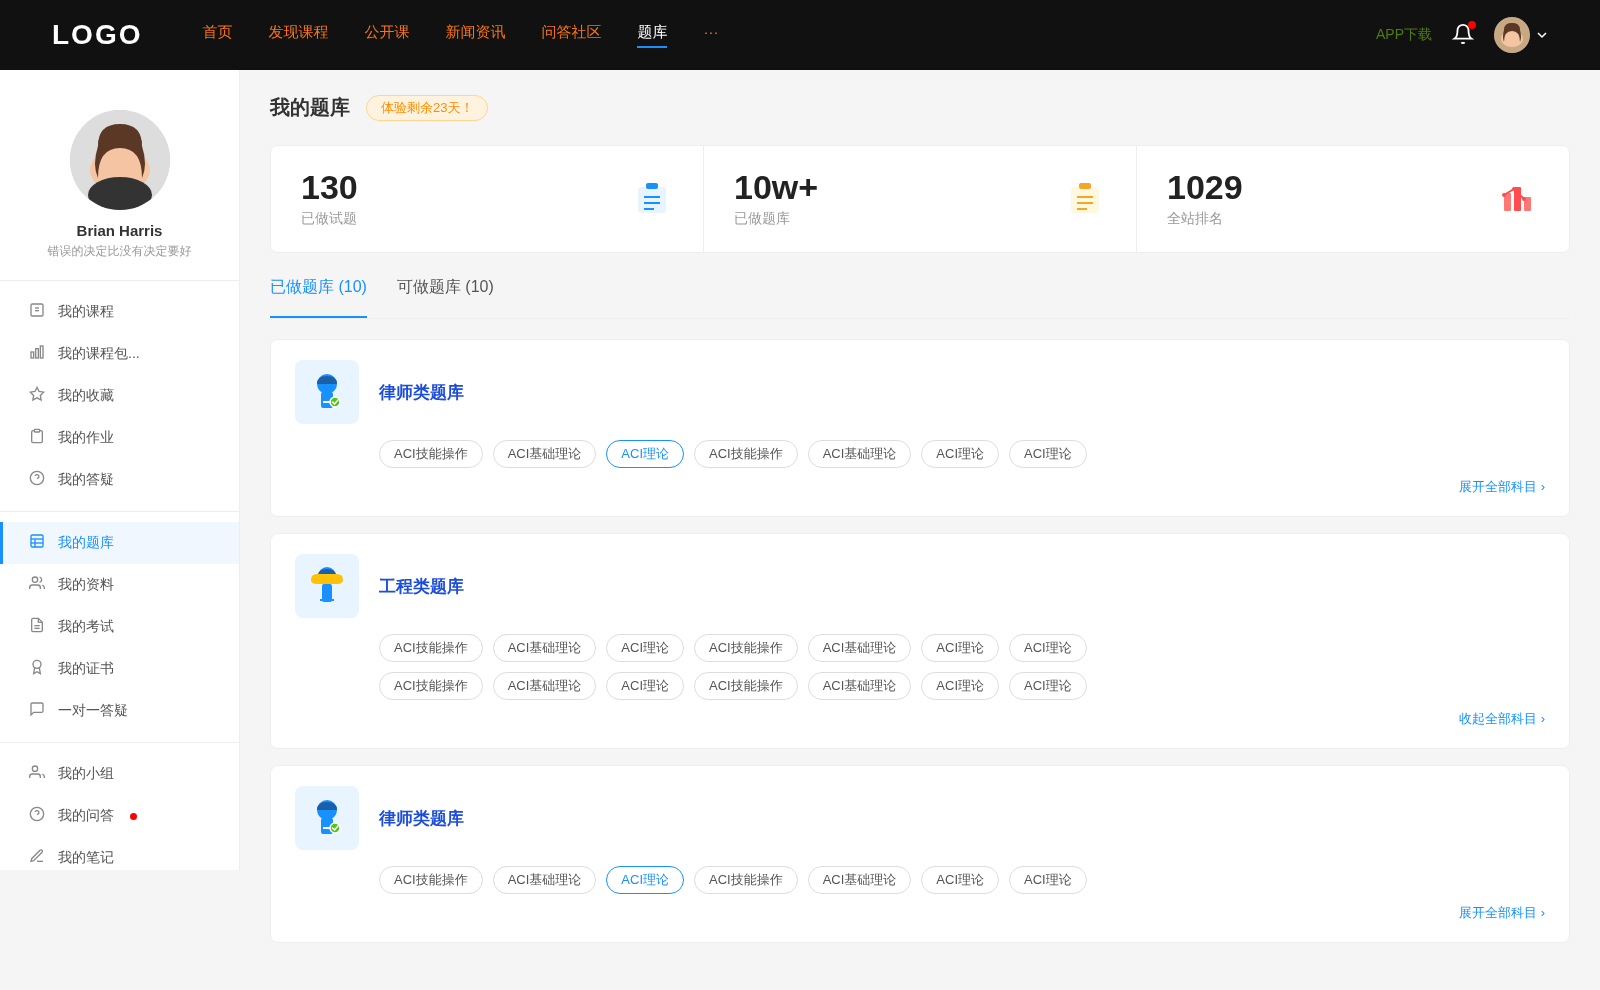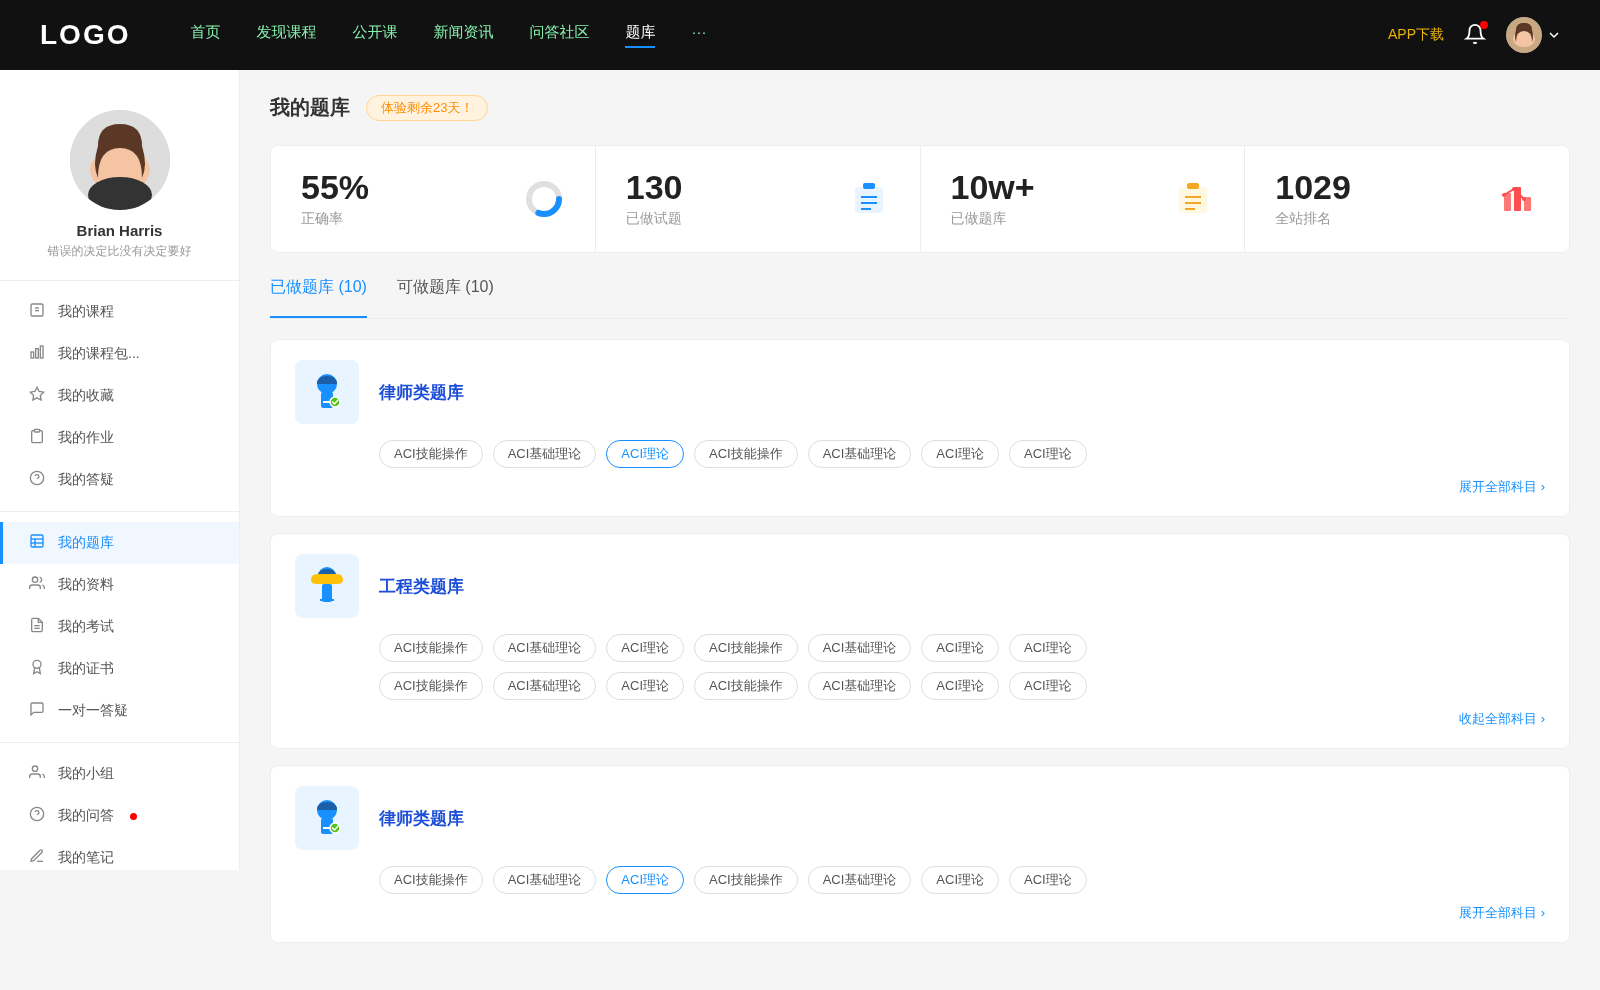--- a/index.html
+++ b/index.html
@@ -1,27 +1,27 @@
 <!DOCTYPE html>
 <html><head>
   <meta charset="utf-8">
   <style>
     * { margin: 0; padding: 0; box-sizing: border-box; }
     body { font-family: -apple-system, BlinkMacSystemFont, 'PingFang SC', 'Microsoft YaHei', sans-serif; background: #f5f5f5; width: 1600px; height: 990px; overflow: hidden; }
 
     
     .navbar {
-      width: 100%; height: 70px; background: #111; display: flex; align-items: center; padding: 0 40px;
+      width: 100%; height: 70px; background: #111; display: flex; align-items: center; padding: 0 52px;
       position: fixed; top: 0; left: 0; z-index: 100;
     }
     .navbar-logo { color: #fff; font-size: 28px; font-weight: bold; margin-right: 60px; letter-spacing: 2px; }
     .navbar-nav { display: flex; gap: 36px; flex: 1; }
-    .navbar-nav a { color: #86efac; font-size: 15px; text-decoration: none; cursor: pointer; }
+    .navbar-nav a { color: #f97316; font-size: 15px; text-decoration: none; cursor: pointer; }
     .navbar-nav a.active { color: #fff; border-bottom: 2px solid #1890ff; padding-bottom: 4px; }
-    .navbar-right { display: flex; align-items: center; gap: 20px; color: #eab308; font-size: 14px; }
+    .navbar-right { display: flex; align-items: center; gap: 20px; color: #4d7c0f; font-size: 14px; }
     .navbar-bell { position: relative; cursor: pointer; }
     .navbar-bell-dot { width: 8px; height: 8px; background: red; border-radius: 50%; position: absolute; top: -2px; right: -2px; }
     .navbar-avatar { width: 36px; height: 36px; border-radius: 50%; background: #888; overflow: hidden; display: flex; align-items: center; justify-content: center; }
     .navbar-avatar svg { width: 36px; height: 36px; }
     .navbar-user { display: flex; align-items: center; gap: 6px; cursor: pointer; color: #fff; }
 
     
     .layout { display: flex; padding-top: 70px; height: 990px; }
 
     
@@ -283,32 +283,20 @@
   <main class="main">
 
     <div class="page-header">
       <h1 class="page-title">我的题库</h1>
       <span class="trial-badge">体验剩余23天！</span>
     </div>
 
     <div class="stats-row">
       <div class="stat-item">
         <div class="stat-info">
-          <div class="stat-value">55%</div>
-          <div class="stat-label">正确率</div>
-        </div>
-        <div class="stat-icon">
-          <svg width="42" height="42" viewBox="0 0 42 42">
-            <circle cx="21" cy="21" r="15" fill="none" stroke="#e0e0e0" stroke-width="6"></circle>
-            <circle cx="21" cy="21" r="15" fill="none" stroke="#1890ff" stroke-width="6" stroke-dasharray="52.8 94.2" stroke-dashoffset="23.6" stroke-linecap="round"></circle>
-          </svg>
-        </div>
-      </div>
-      <div class="stat-item">
-        <div class="stat-info">
           <div class="stat-value">130</div>
           <div class="stat-label">已做试题</div>
         </div>
         <div class="stat-icon">
           <svg width="36" height="36" viewBox="0 0 36 36">
             <rect x="4" y="6" width="28" height="26" rx="3" fill="#e8f4ff"></rect>
             <rect x="12" y="2" width="12" height="6" rx="2" fill="#1890ff"></rect>
             <line x1="10" y1="16" x2="26" y2="16" stroke="#1890ff" stroke-width="2"></line>
             <line x1="10" y1="22" x2="26" y2="22" stroke="#1890ff" stroke-width="2"></line>
             <line x1="10" y1="28" x2="20" y2="28" stroke="#1890ff" stroke-width="2"></line>

